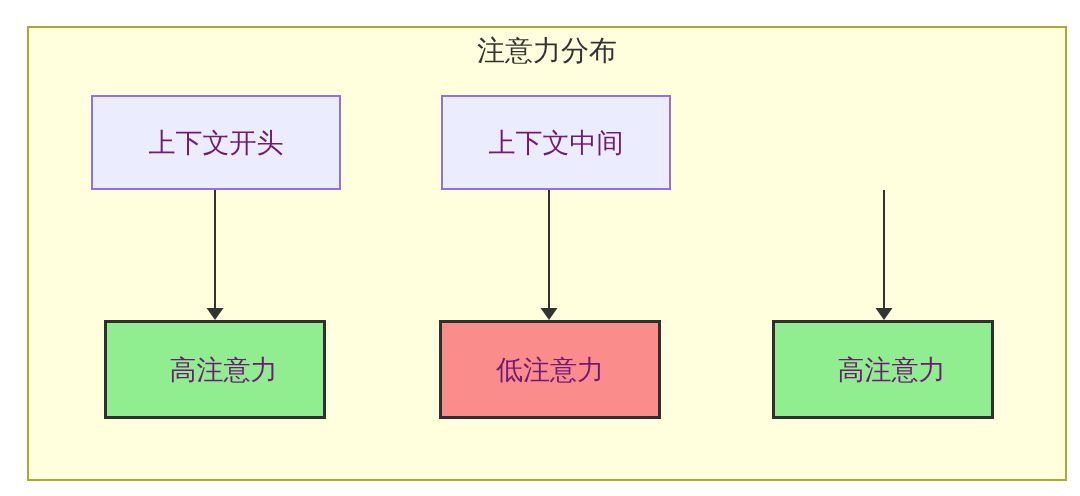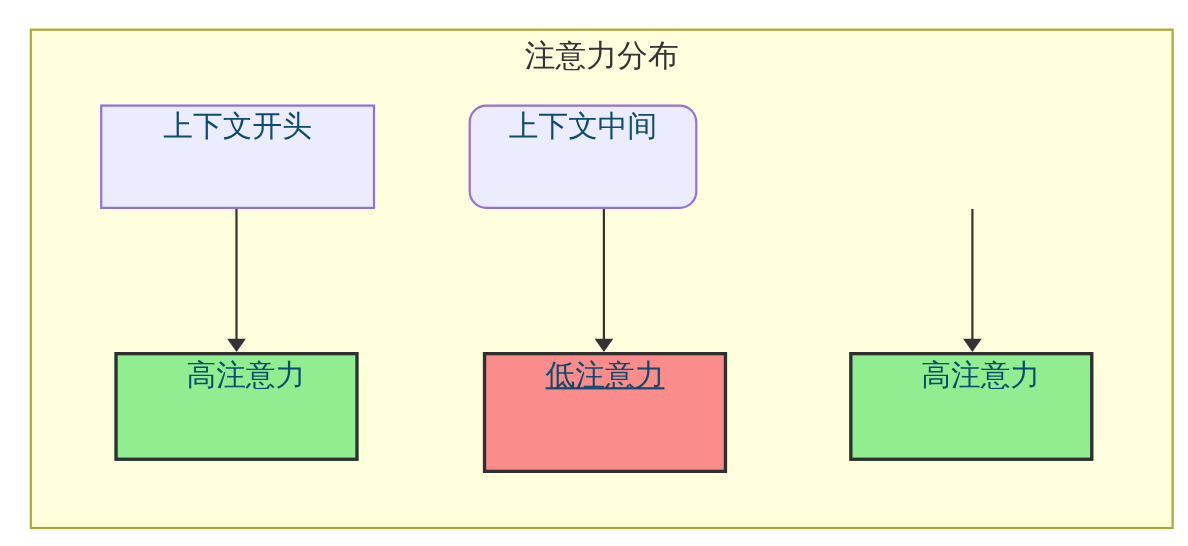--- a/index.html
+++ b/index.html
@@ -32,41 +32,42 @@
     width: 100%;
     text-align: center;
     font-size: 28px;
     line-height: 34px;
     color: #333333;
   }
   .node {
     position: absolute;
     box-sizing: border-box;
     display: flex;
+    align-items: center;
     justify-content: center;
     text-align: center;
     font-size: 27px;
-    color: #0c4a6e;
+    color: #701a75;
   }
   .node.ctx {
     background: #ececff;
     border: 2px solid #9370db;
   }
   .node.result {
     border: 3px solid #2f2f2f;
   }
   .node.high { background: #90ee90; padding-left: 17px; }
   .node.low  { background: #fa8c8c; }
 
   #node-ctx-start  { left: 62px;  top: 67px;  width: 250px; height: 95px; }
-  #node-ctx-middle { left: 397px; top: 67px;  width: 208px; height: 95px; border-radius: 16px; }
+  #node-ctx-middle { left: 412px; top: 67px;  width: 230px; height: 95px; }
   #node-ctx-end    { left: 731px; top: 67px;  width: 250px; height: 95px; }
 
   #node-att-start  { left: 75px;  top: 292px; width: 222px; height: 99px; }
-  #node-att-middle { left: 410px; top: 292px; width: 222px; height: 110px; text-decoration: underline; }
+  #node-att-middle { left: 410px; top: 292px; width: 222px; height: 99px; }
   #node-att-end    { left: 743px; top: 292px; width: 222px; height: 99px; }
 
   .edges {
     position: absolute;
     left: 0;
     top: 0;
     pointer-events: none;
   }
 </style>
 </head>

